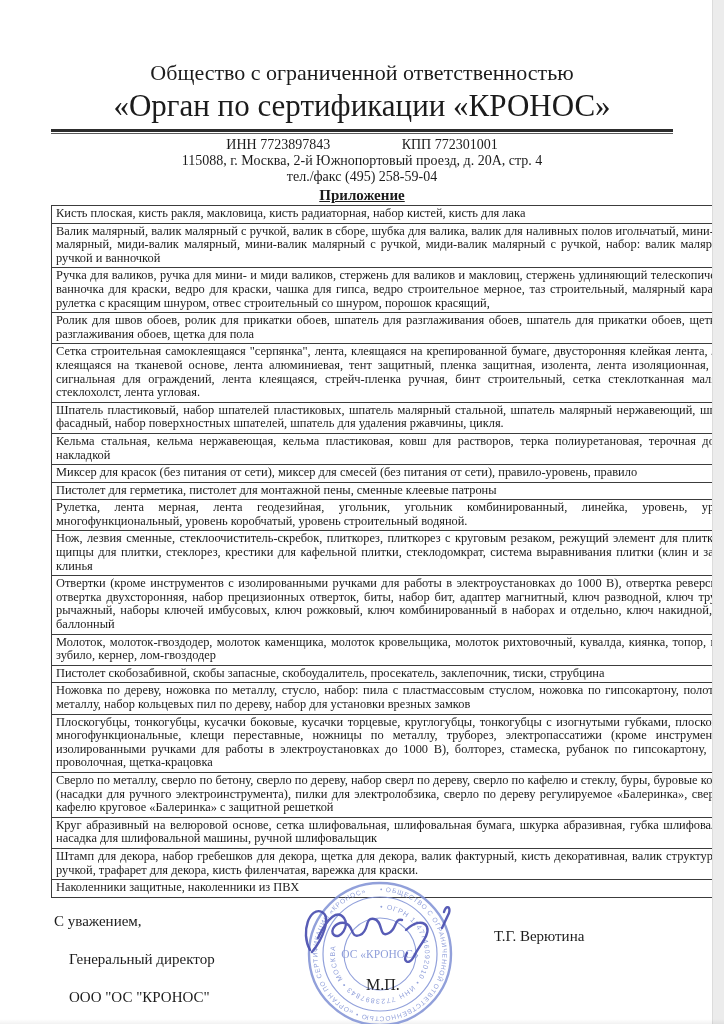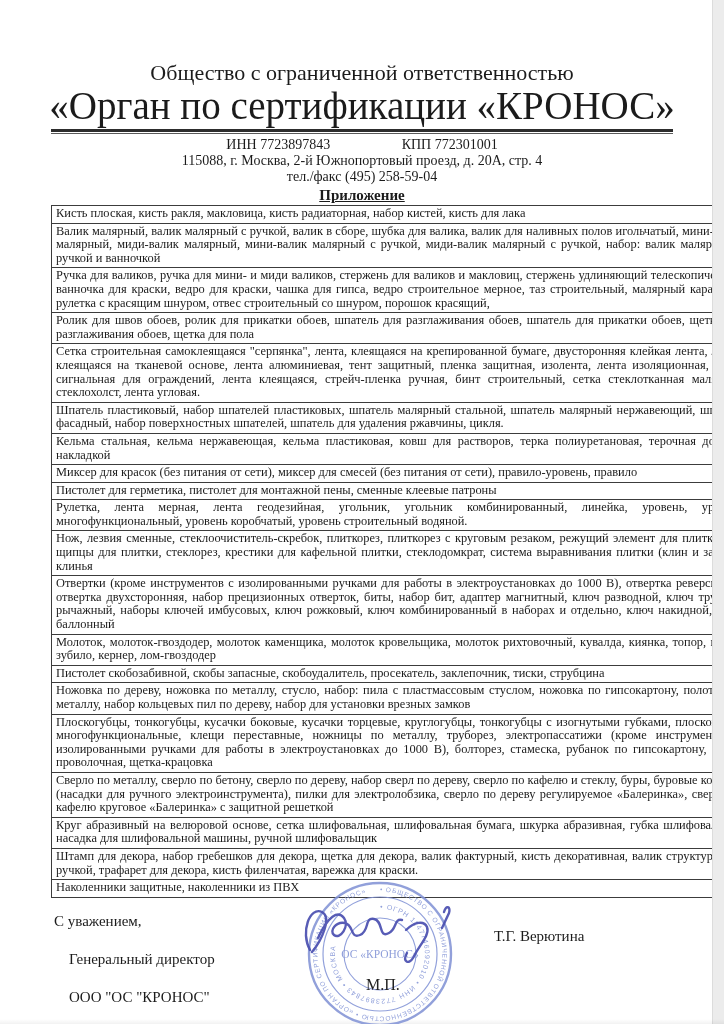--- a/index.html
+++ b/index.html
@@ -14,21 +14,21 @@
   .scan-edge-right{
     position:absolute;top:0;right:0;width:11px;height:1024px;
     background:#ececec;border-left:1px solid #dcdcdc;
   }
   .scan-edge-bottom{
     position:absolute;bottom:0;left:0;width:724px;height:5px;
     background:linear-gradient(to bottom,rgba(0,0,0,0),rgba(0,0,0,.05));
   }
   .header{width:724px;text-align:center;padding-top:60px;}
   .org-type{font-size:22px;line-height:26px;font-family:Liberation Serif, serif;}
-  .org-name{font-size:39px;line-height:36px;margin-top:2px;}
+  .org-name{font-size:31px;line-height:36px;margin-top:2px;}
   .double-rule{
     width:622px;margin:5px 0 3px 51px;height:1px;
     border-top:3px solid #2d2d2d;border-bottom:1px solid #5a5a5a;
   }
   .info-line{font-size:14px;line-height:16px;text-align:center;}
   .inn-kpp span{display:inline-block;}
   .inn{margin-right:68px;}
   .appendix-title{
     font-size:15px;font-weight:bold;text-align:center;
     text-decoration:underline;margin-top:2px;margin-bottom:1px;

